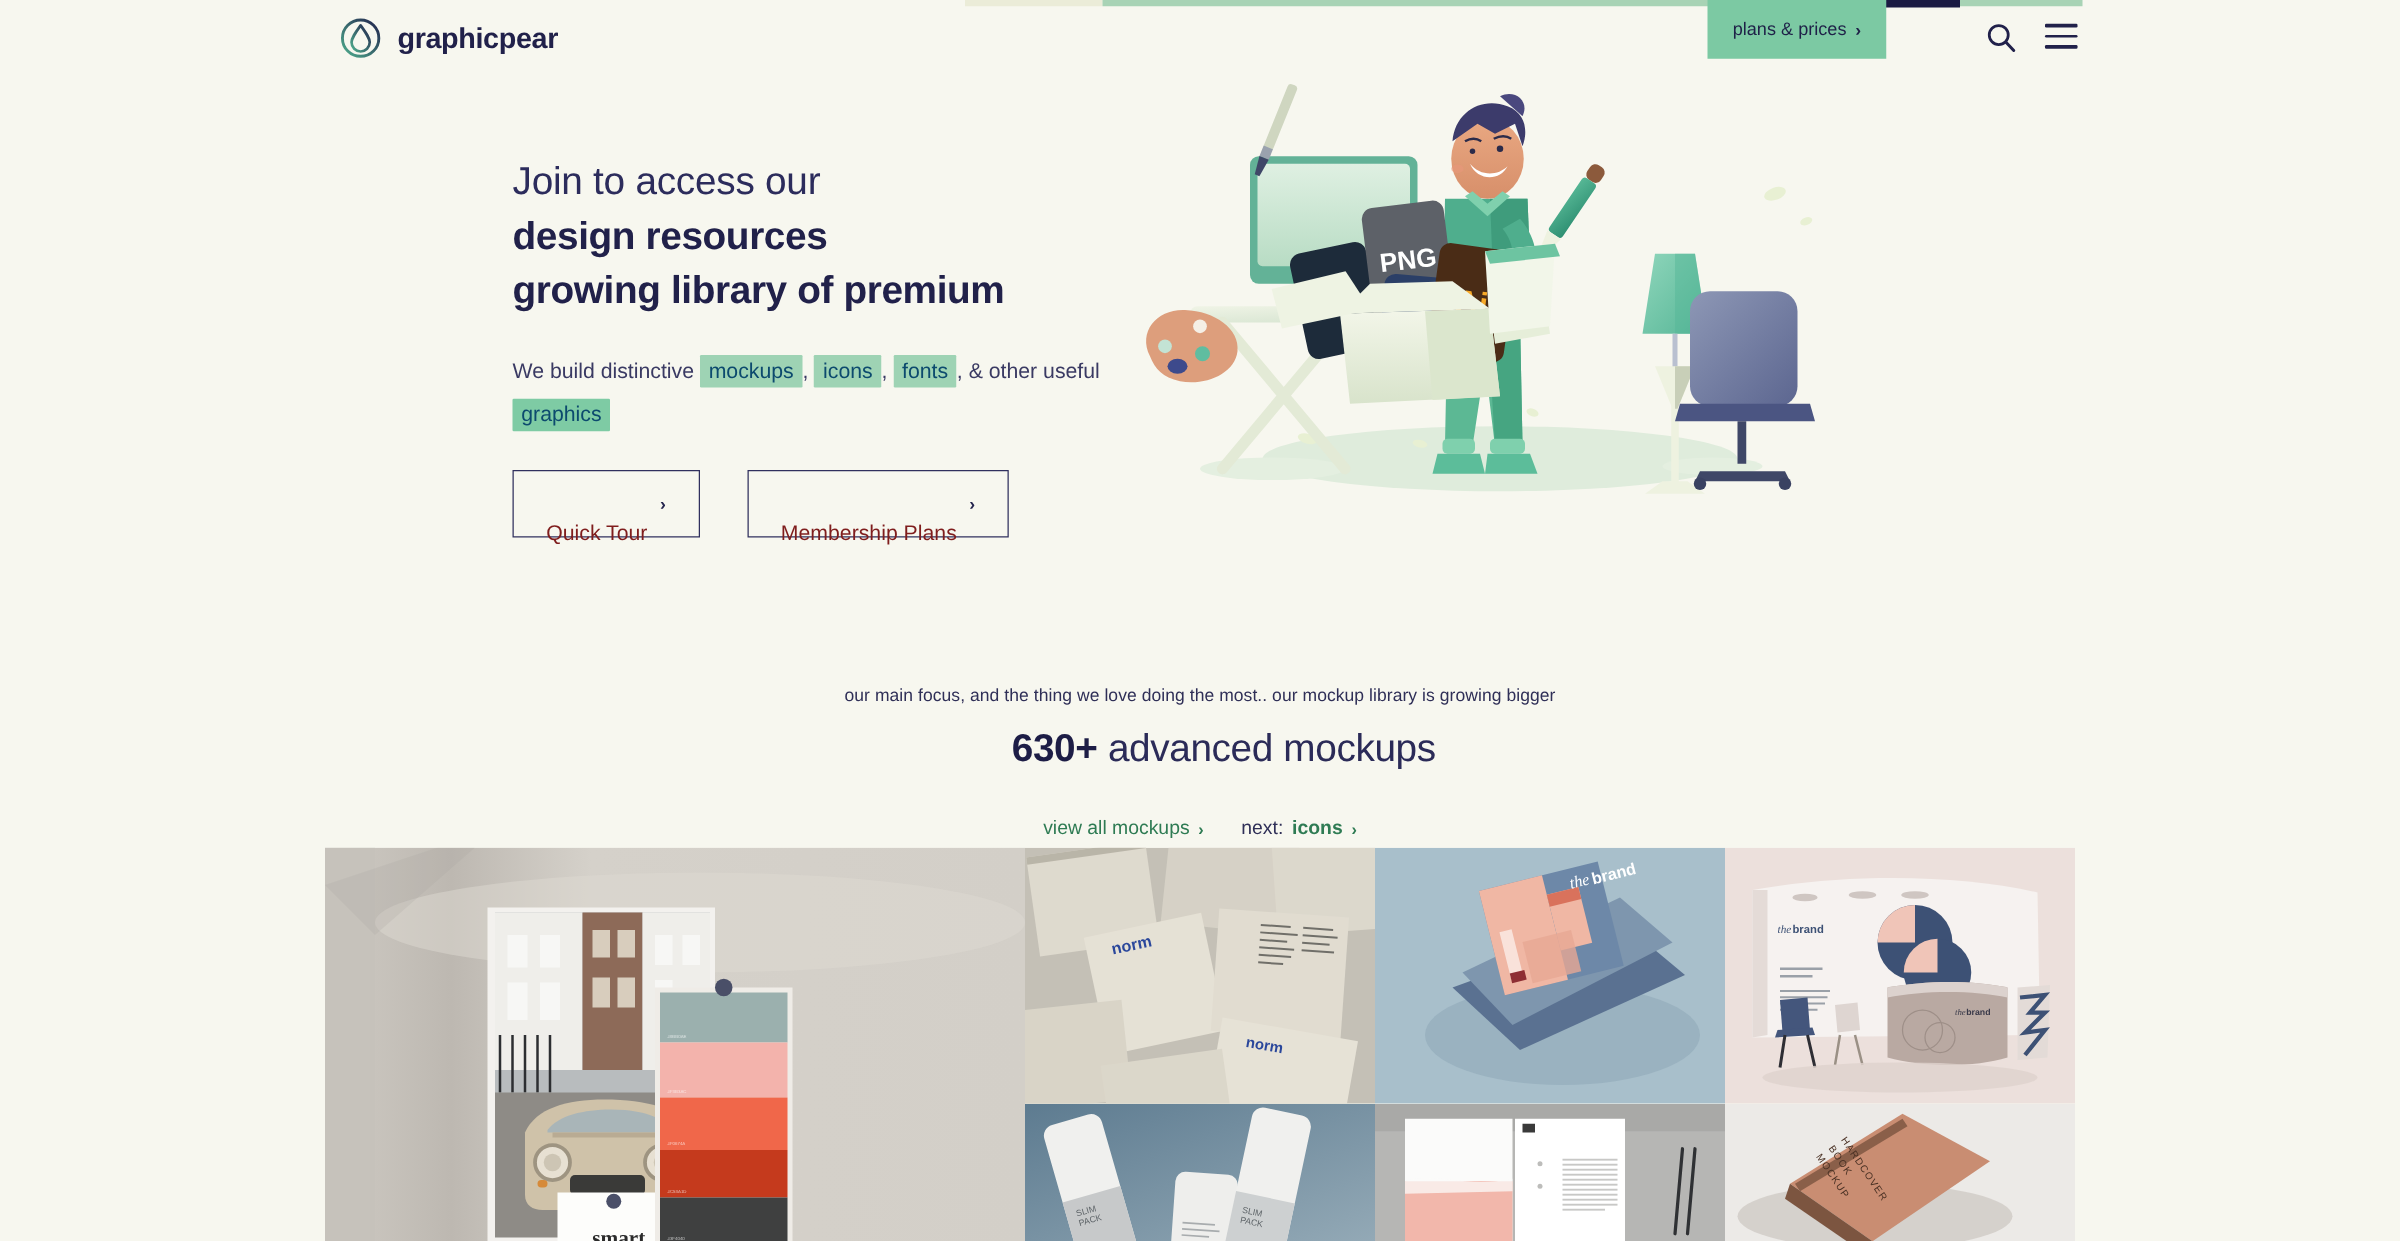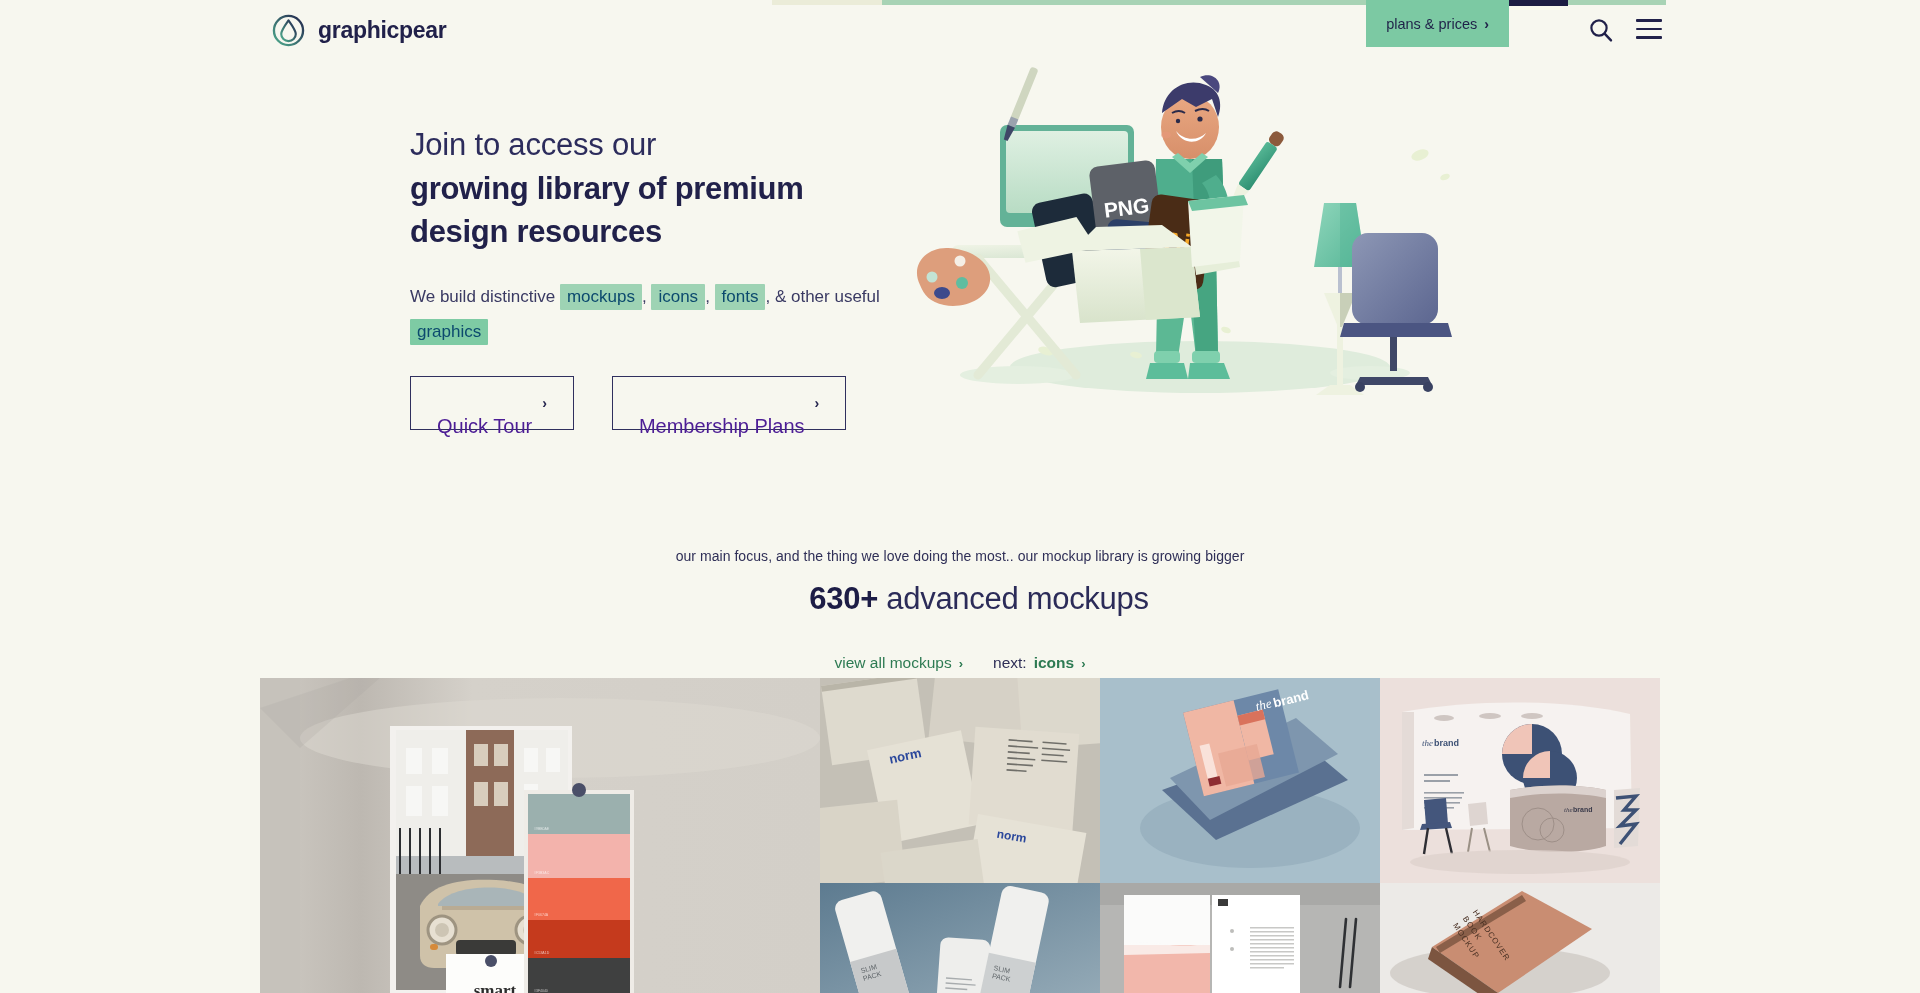--- a/index.html
+++ b/index.html
@@ -50,21 +50,21 @@
     background: #9ed3b4; padding: 3px 7px 4px; border-radius: 1px; color: #0c4a6e; white-space: nowrap;
   }
   .hero-sub .tag.strong { background: #7ecba4; }
   .hero-sub .sep { color: #3a3a63; }
 
   .hero-btns { margin-top: 27px; display: flex; gap: 38px; }
   .ghost-btn {
     height: 54px; padding: 0 26px; border: 1.5px solid #30305e; background: transparent;
     display: inline-flex; align-items: center; gap: 10px; cursor: pointer; font-family: inherit;
   }
-  .ghost-btn .lbl { font-size: 20px; color: #4c1d95; margin-top: 48px; }
+  .ghost-btn .lbl { font-size: 17px; color: #7f1d1d; margin-top: 48px; }
   .ghost-btn .chev { font-size: 14px; color: #26264f; font-weight: 700; }
 
   .hero-art { position: absolute; left: 900px; top: 55px; width: 640px; height: 350px; }
 
   
   .intro { position: absolute; left: 0; top: 548px; width: 1920px; text-align: center; }
   .intro .kicker { font-size: 14px; color: #2f2f57; letter-spacing: 0.05px; }
   .intro .headline { margin-top: 17px; font-size: 31px; color: #2b2b58; font-weight: 400; letter-spacing: -0.3px; padding-left: 38px; }
   .intro .headline b { font-weight: 700; color: #1d1d46; }
   .intro .links { margin-top: 37px; display: inline-flex; align-items: center; gap: 30px; }
@@ -122,22 +122,22 @@
 
     <button class="icon-btn menu-btn">
       <span>
         <span class="bar"></span><span class="bar"></span><span class="bar"></span>
       </span>
     </button>
   </div>
 
   <div class="hero-copy">
     <div class="hero-line1">Join to access our</div>
+    <div class="hero-line2">design resources</div>
     <div class="hero-line2">growing library of premium</div>
-    <div class="hero-line2">design resources</div>
 
     <div class="hero-sub">
       <span>We build distinctive</span>
       <span class="tag">mockups</span><span class="sep">,</span>
       <span class="tag">icons</span><span class="sep">,</span>
       <span class="tag">fonts</span><span class="sep">,</span>
       <span>&amp; other useful</span>
       <span class="tag strong">graphics</span>
     </div>
 

